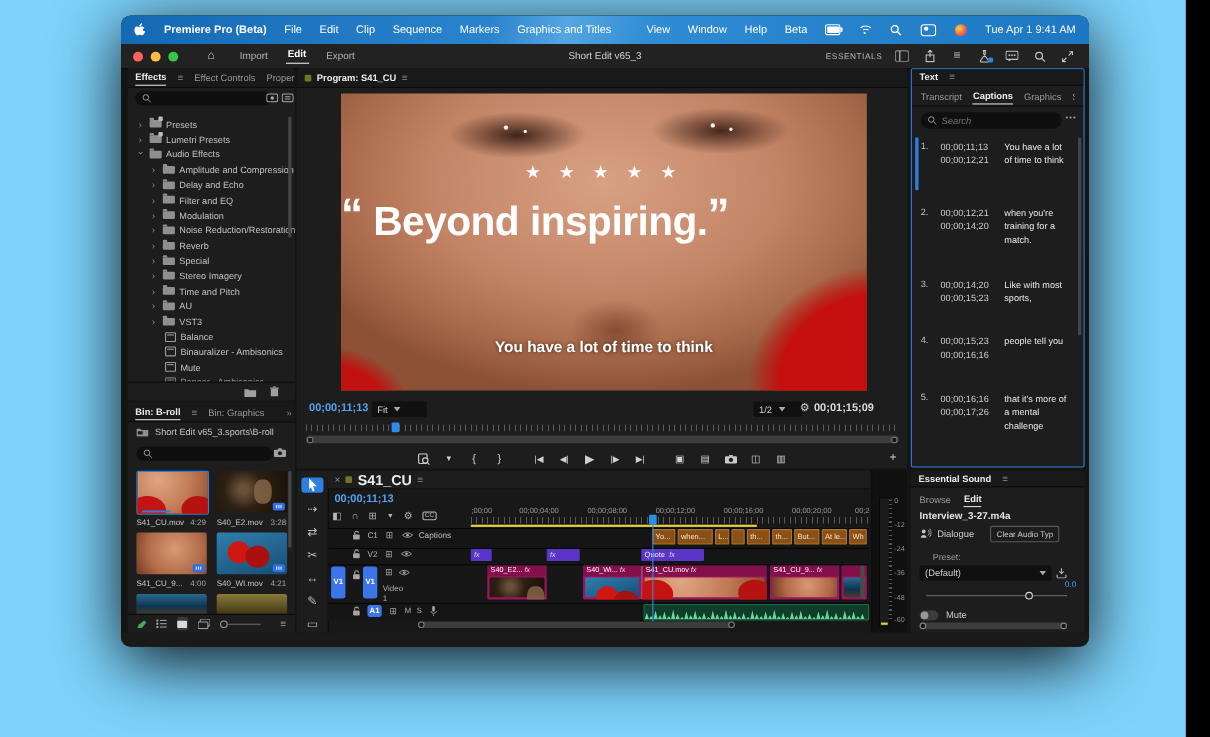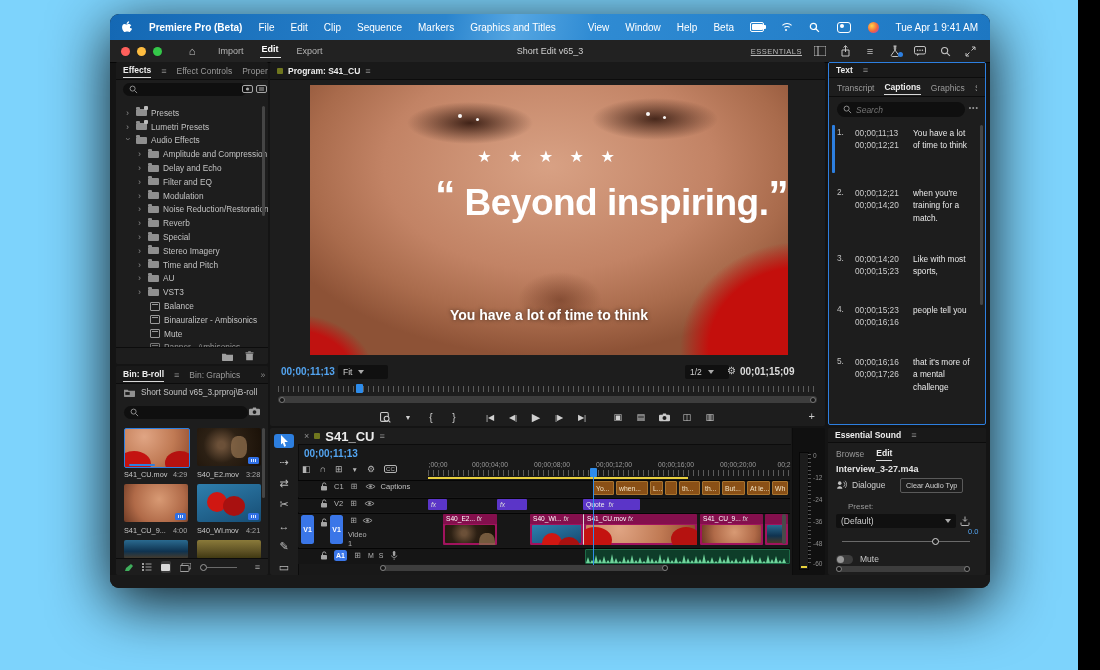--- a/index.html
+++ b/index.html
@@ -24,21 +24,21 @@
   .wifi .w3{left:5.2px;top:6px;width:2px;height:2px;background:#fff;border:none;border-radius:50%;}
   .cc-ico{width:13px;height:9px;border:1px solid #fff;border-radius:3px;position:relative;}
   .cc-ico::before{content:"";position:absolute;left:1.5px;top:1.5px;width:4px;height:4px;border-radius:50%;background:#fff;}
   .appdot{width:11px;height:11px;border-radius:50%;background:radial-gradient(circle at 35% 35%,#ffd54a,#f2663d 55%,#8f3df2);}
   
   .titlebar{left:0;top:26px;width:880px;height:22px;background:#222;border-bottom:1px solid #070707;}
   .tdot{width:9px;height:9px;border-radius:50%;display:inline-block;}
   .tb-tab{font-size:9px;color:#b5b5b5;padding:0 2px;}
   .tb-tab.on{color:#fff;font-weight:bold;border-bottom:1.5px solid #e8e8e8;padding-bottom:3px;}
   .tb-title{font-size:9px;color:#cfcfcf;}
-  .tb-ess{font-size:7.5px;letter-spacing:.5px;color:#b9b9b9;text-decoration:underline;}
+  .tb-ess{font-size:7.5px;letter-spacing:.5px;color:#b9b9b9;}
   .tico{color:#c2c2c2;display:inline-flex;align-items:center;justify-content:center;width:16px;height:14px;}
   
   .panel{position:absolute;background:#1d1d1d;border-radius:2px;overflow:hidden;}
   .ptabbar{height:17px;background:#191919;display:flex;align-items:center;gap:10px;padding:0 7px;font-size:8.5px;color:#9a9a9a;border-bottom:1px solid #0c0c0c;}
   .ptab{white-space:nowrap;}
   .ptab.on{color:#ededed;font-weight:bold;border-bottom:1.5px solid #d8d8d8;padding:2px 0;}
   .pmenu{color:#8b8b8b;font-size:9px;}
   .ovf{margin-left:auto;color:#8b8b8b;}
   .searchbox{background:#0f0f0f;border-radius:8px;height:13px;display:flex;align-items:center;padding:0 6px;gap:4px;}
   .searchbox input{background:transparent;border:none;outline:none;color:#ddd;font-size:8.5px;width:100%;padding:0;font-family:"Liberation Sans",sans-serif;}
@@ -74,21 +74,21 @@
   
   .vid{position:absolute;overflow:hidden;background:
       radial-gradient(90px 30px ellipse at 160px 38px,rgba(40,16,8,.85),rgba(40,16,8,0) 70%),
       radial-gradient(90px 30px ellipse at 345px 34px,rgba(40,16,8,.8),rgba(40,16,8,0) 70%),
       radial-gradient(60px 40px ellipse at 250px 215px,rgba(90,40,20,.5),rgba(90,40,20,0) 70%),
       radial-gradient(170px 150px ellipse at 103% 98%,#c40f0c 55%,rgba(150,10,8,0) 72%),
       radial-gradient(120px 90px ellipse at -4% 108%,#c01210 52%,rgba(150,10,8,0) 70%),
       radial-gradient(300px 190px ellipse at 50% 30%,#d8a184,#c28365 55%,#a96b4c 80%,#8d5236 100%);}
   .eyedot{position:absolute;width:4px;height:4px;border-radius:50%;background:#fff;opacity:.95;}
   .stars{position:absolute;color:#fff;font-size:16px;letter-spacing:6px;text-align:center;width:100%;}
-  .quote{position:absolute;width:100%;text-align:right;color:#fff;font-size:37px;font-weight:bold;letter-spacing:-.5px;}
+  .quote{position:absolute;width:100%;text-align:left;color:#fff;font-size:37px;font-weight:bold;letter-spacing:-.5px;}
   .quote .qm{font-size:40px;vertical-align:6px;}
   .attrib{position:absolute;width:100%;text-align:center;color:#fff;font-size:7.8px;font-weight:bold;letter-spacing:1.4px;}
   .attrib .src{font-style:italic;}
   .vcap{position:absolute;width:100%;text-align:center;color:#fff;font-size:14px;font-weight:bold;text-shadow:0 0 4px rgba(0,0,0,.6);}
   .tc{color:#53a4f0;font-size:10px;font-weight:bold;}
   .tcw{color:#dcdcdc;font-size:10px;}
   .dd{background:#101010;border-radius:2px;height:14px;display:inline-flex;align-items:center;padding:0 5px;gap:6px;font-size:8.5px;color:#cfcfcf;}
   .caret{width:0;height:0;border-left:3px solid transparent;border-right:3px solid transparent;border-top:4px solid #aaa;}
   .ticks{position:absolute;height:6px;background:repeating-linear-gradient(90deg,#5b5b5b 0 1px,transparent 1px 5px);}
   .scrubbar{position:absolute;height:7px;background:#3d3d3d;border-radius:4px;}
@@ -386,21 +386,21 @@
       <span class="ptab" style="overflow:hidden;max-width:26px">Bin: Au</span>
       <span class="ovf">»</span>
     </div>
     <div class="a f" style="left:8px;top:21px;gap:6px">
       <span class="icbtn">
             <svg width="11" height="9" viewBox="0 0 10 8">
               <path d="M0 1.5h3.2l1 1H10v4.9a.6.6 0 0 1-.6.6H.6A.6.6 0 0 1 0 7.4z" fill="#8f8f8f"></path>
               <rect x="1.2" y="3.6" width="4" height="2.6" fill="#1d1d1d"></rect>
             </svg>
           </span>
-      <span style="font-size:8.3px;color:#c5c5c5">Short Sound v65_3.prproj\B-roll</span>
+      <span style="font-size:8.3px;color:#c5c5c5">Short Edit v65_3.sports\B-roll</span>
     </div>
     <div class="searchbox a" style="left:8px;top:40px;width:112px">
       <span class="mag svgi">
             <svg width="9" height="9" viewBox="0 0 10 10">
               <circle cx="4" cy="4" r="2.8" fill="none" stroke="#9a9a9a"></circle>
               <line x1="6.2" y1="6.2" x2="9" y2="9" stroke="#9a9a9a"></line>
             </svg>
           </span>
       <input style="">
     </div>

